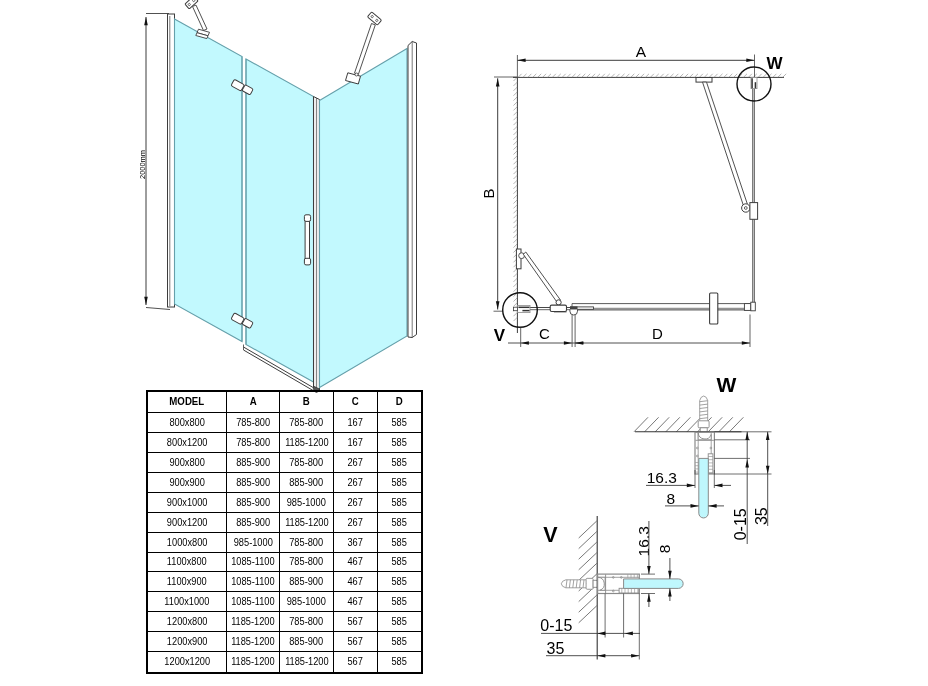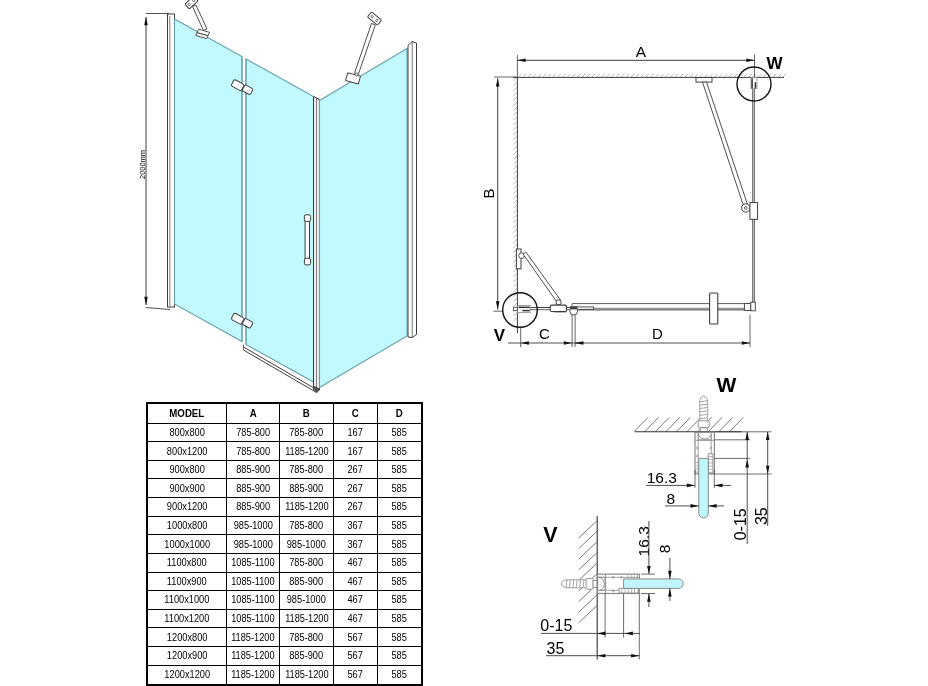--- a/index.html
+++ b/index.html
@@ -1,19 +1,19 @@
 <!DOCTYPE html>
 <html><head>
 <meta charset="utf-8">
 <style>
 html,body{margin:0;padding:0;background:#fff;width:928px;height:686px;overflow:hidden}
 *{box-sizing:border-box}
 .stage{position:relative;width:928px;height:686px;font-family:"Liberation Sans",sans-serif}
 svg{position:absolute;left:0;top:0}
-table.dim{position:absolute;left:145.5px;top:402px;width:277.5px;height:283.5px;border-collapse:collapse;table-layout:fixed;font-family:"Liberation Sans",sans-serif;font-size:11px;color:#000}
+table.dim{position:absolute;left:145.5px;top:390px;width:277.5px;height:283.5px;border-collapse:collapse;table-layout:fixed;font-family:"Liberation Sans",sans-serif;font-size:11px;color:#000}
 table.dim th,table.dim td{border:1px solid #000;text-align:center;vertical-align:middle;padding:0;line-height:1;white-space:nowrap;overflow:visible}
 table.dim th{font-weight:bold;font-size:11.5px}
 table.dim{border:2px solid #000}
 table.dim span{display:inline-block;transform:scaleX(0.84)}
 </style>
 </head>
 <body>
 <div class="stage">
 <svg width="928" height="686" viewBox="0 0 928 686" font-family="Liberation Sans, sans-serif">
 <line x1="146" y1="17" x2="146" y2="305" stroke="#3d3d3d" stroke-width="1"></line>
@@ -418,37 +418,37 @@
           <td><span>585</span></td>
         </tr>
 <tr>
           <td><span>900x900</span></td>
           <td><span>885-900</span></td>
           <td><span>885-900</span></td>
           <td><span>267</span></td>
           <td><span>585</span></td>
         </tr>
 <tr>
+          <td><span>900x1000</span></td>
+          <td><span>885-900</span></td>
+          <td><span>985-1000</span></td>
+          <td><span>267</span></td>
+          <td><span>585</span></td>
+        </tr>
+<tr>
           <td><span>900x1200</span></td>
           <td><span>885-900</span></td>
           <td><span>1185-1200</span></td>
           <td><span>267</span></td>
           <td><span>585</span></td>
         </tr>
 <tr>
           <td><span>1000x800</span></td>
           <td><span>985-1000</span></td>
           <td><span>785-800</span></td>
-          <td><span>367</span></td>
-          <td><span>585</span></td>
-        </tr>
-<tr>
-          <td><span>1000x1000</span></td>
-          <td><span>985-1000</span></td>
-          <td><span>985-1000</span></td>
           <td><span>367</span></td>
           <td><span>585</span></td>
         </tr>
 <tr>
           <td><span>1100x800</span></td>
           <td><span>1085-1100</span></td>
           <td><span>785-800</span></td>
           <td><span>467</span></td>
           <td><span>585</span></td>
         </tr>
@@ -456,27 +456,20 @@
           <td><span>1100x900</span></td>
           <td><span>1085-1100</span></td>
           <td><span>885-900</span></td>
           <td><span>467</span></td>
           <td><span>585</span></td>
         </tr>
 <tr>
           <td><span>1100x1000</span></td>
           <td><span>1085-1100</span></td>
           <td><span>985-1000</span></td>
-          <td><span>467</span></td>
-          <td><span>585</span></td>
-        </tr>
-<tr>
-          <td><span>1100x1200</span></td>
-          <td><span>1085-1100</span></td>
-          <td><span>1185-1200</span></td>
           <td><span>467</span></td>
           <td><span>585</span></td>
         </tr>
 <tr>
           <td><span>1200x800</span></td>
           <td><span>1185-1200</span></td>
           <td><span>785-800</span></td>
           <td><span>567</span></td>
           <td><span>585</span></td>
         </tr>

